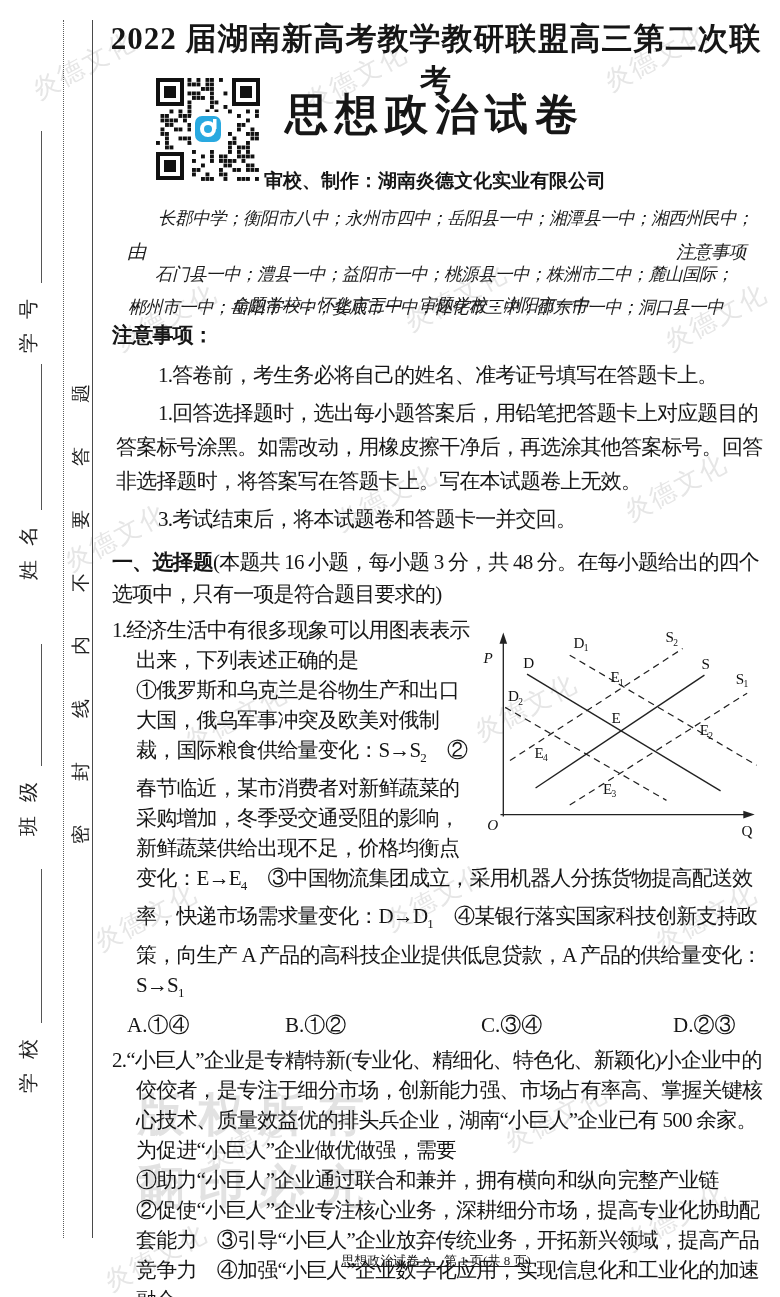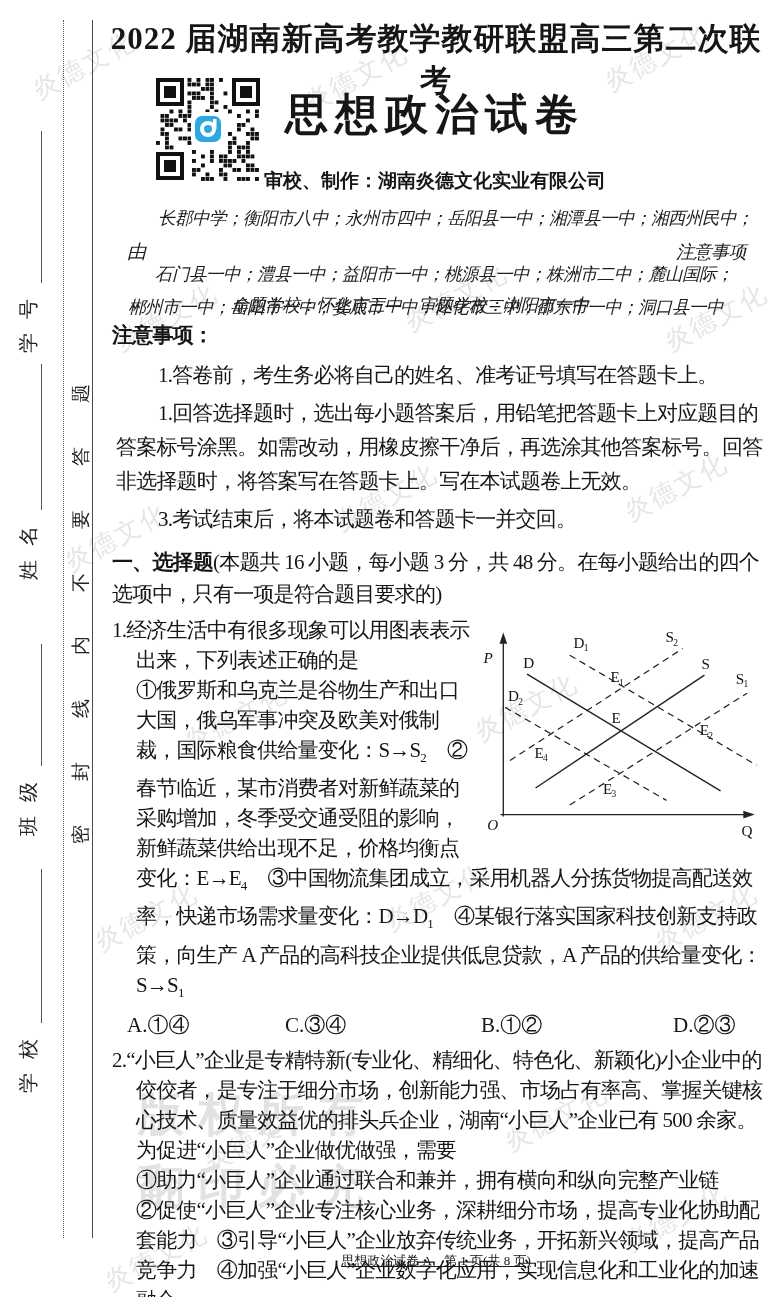--- a/index.html
+++ b/index.html
@@ -329,22 +329,22 @@
         <text class="gtxt" x="146" y="70"><tspan>E</tspan><tspan class="gsub" dy="4">1</tspan></text>
         <text class="gtxt" x="240" y="126"><tspan>E</tspan><tspan class="gsub" dy="4">2</tspan></text>
         <text class="gtxt" x="138" y="188"><tspan>E</tspan><tspan class="gsub" dy="4">3</tspan></text>
         <text class="gtxt" x="66" y="150"><tspan>E</tspan><tspan class="gsub" dy="4">4</tspan></text>
       </svg>
       <div class="first"><span>1.</span><span>经济生活中有很多现象可以用图表表示出来，下列表述正确的是</span></div>
       <div><span>①俄罗斯和乌克兰是谷物生产和出口大国，俄乌军事冲突及欧美对俄制裁，国际粮食供给量变化：S→S</span><sub>2</sub><span>　②春节临近，某市消费者对新鲜蔬菜的采购增加，冬季受交通受阻的影响，新鲜蔬菜供给出现不足，价格均衡点变化：E→E</span><sub>4</sub><span>　③中国物流集团成立，采用机器人分拣货物提高配送效率，快递市场需求量变化：D→D</span><sub>1</sub><span>　④某银行落实国家科技创新支持政策，向生产 A 产品的高科技企业提供低息贷款，A 产品的供给量变化：S→S</span><sub>1</sub></div>
     </div>
     <div class="opts">
       <span>A.①④</span>
+      <span>B.①②</span>
       <span>C.③④</span>
-      <span>B.①②</span>
       <span>D.②③</span>
     </div>
 
     <div class="q">
       <div class="first"><span>2.</span><span>“小巨人”企业是专精特新(专业化、精细化、特色化、新颖化)小企业中的佼佼者，是专注于细分市场，创新能力强、市场占有率高、掌握关键核心技术、质量效益优的排头兵企业，湖南“小巨人”企业已有 500 余家。为促进“小巨人”企业做优做强，需要</span></div>
       <div>①助力“小巨人”企业通过联合和兼并，拥有横向和纵向完整产业链</div>
       <div>②促使“小巨人”企业专注核心业务，深耕细分市场，提高专业化协助配套能力　③引导“小巨人”企业放弃传统业务，开拓新兴领域，提高产品竞争力　④加强“小巨人”企业数字化应用，实现信息化和工业化的加速融合</div>
     </div>
 
   </div>

